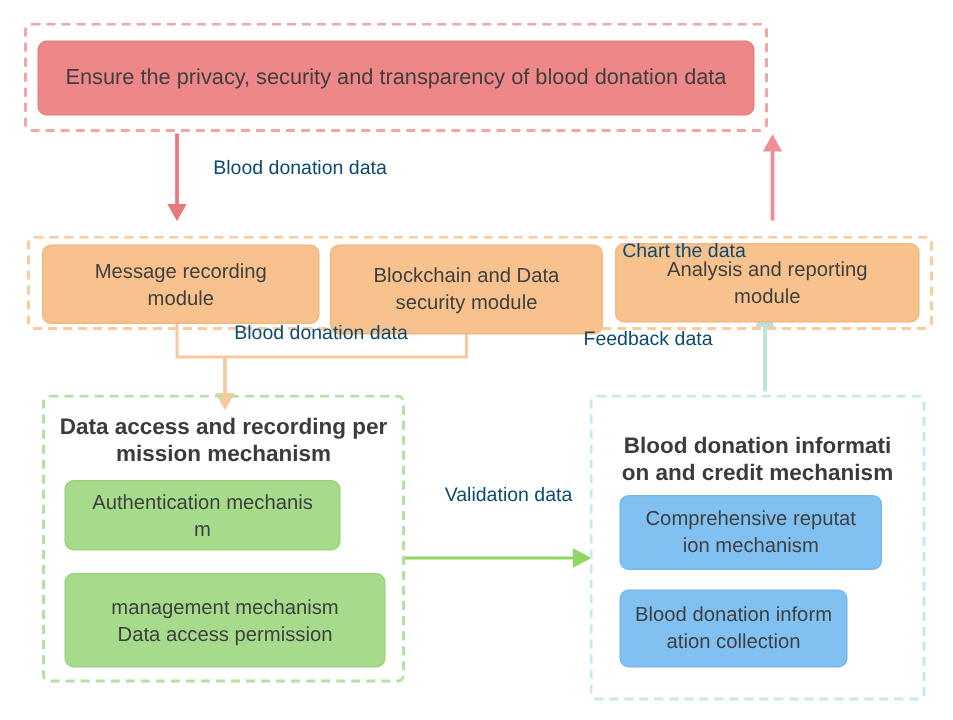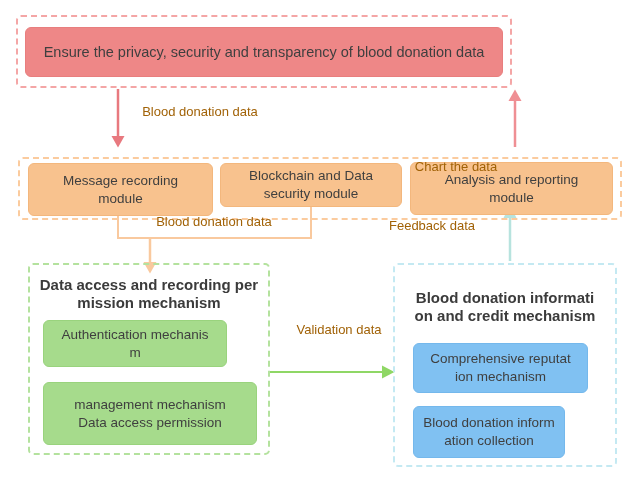--- a/index.html
+++ b/index.html
@@ -29,41 +29,41 @@
     left:7px; top:10px; width:478px; height:50px;
     background:var(--goal_fill); border:1px solid var(--goal_border);
     font-size:14.5px;
   }
 
   .module-box {
     background:var(--module_fill); border:1px solid var(--module_border);
     font-size:13.5px;
   }
   .module-1 { left:8px;   top:4px; width:185px; height:53px; }
-  .module-2 { left:200px; top:4px; width:182px; height:44px; }
+  .module-2 { left:200px; top:4px; width:182px; height:60px; }
   .module-3 { left:390px; top:3px; width:203px; height:53px; }
 
   .group-title {
     position:absolute; left:0; width:100%; text-align:center;
     font-weight:bold; font-size:15px; line-height:1.18; color:#3b3b3b;
   }
   .access-title { top:11px; }
   .credit-title { top:24px; }
   .group-title span { display:block; }
 
   .sub-box { font-size:13.5px; }
   .access-box { background:var(--access_fill); border:1px solid var(--access_border); }
   .access-box-1 { left:13px; top:55px;  width:184px; height:47px; }
   .access-box-2 { left:13px; top:117px; width:214px; height:63px; }
-  .credit-box { background:var(--credit_fill); border:1px solid var(--credit_border);margin-top:13px; }
+  .credit-box { background:var(--credit_fill); border:1px solid var(--credit_border); }
   .credit-box-1 { left:18px; top:65px;  width:175px; height:50px; }
   .credit-box-2 { left:18px; top:128px; width:152px; height:52px; }
 
   .lbl {
-    position:absolute; font-size:13px; color:#a16207;
+    position:absolute; font-size:13px; color:#0c4a6e;
     white-space:nowrap; text-align:center;
   }
   .lbl-blood-top  { left:130px; top:104px; width:140px; }
   .lbl-chart      { left:404px; top:111px; width:104px;margin-top:48px; }
   .lbl-blood-mid  { left:142px; top:214px; width:144px; }
   .lbl-feedback   { left:380px; top:218px; width:104px; }
   .lbl-validation { left:284px; top:322px; width:110px; }
 </style>
 </head>
 <body>

